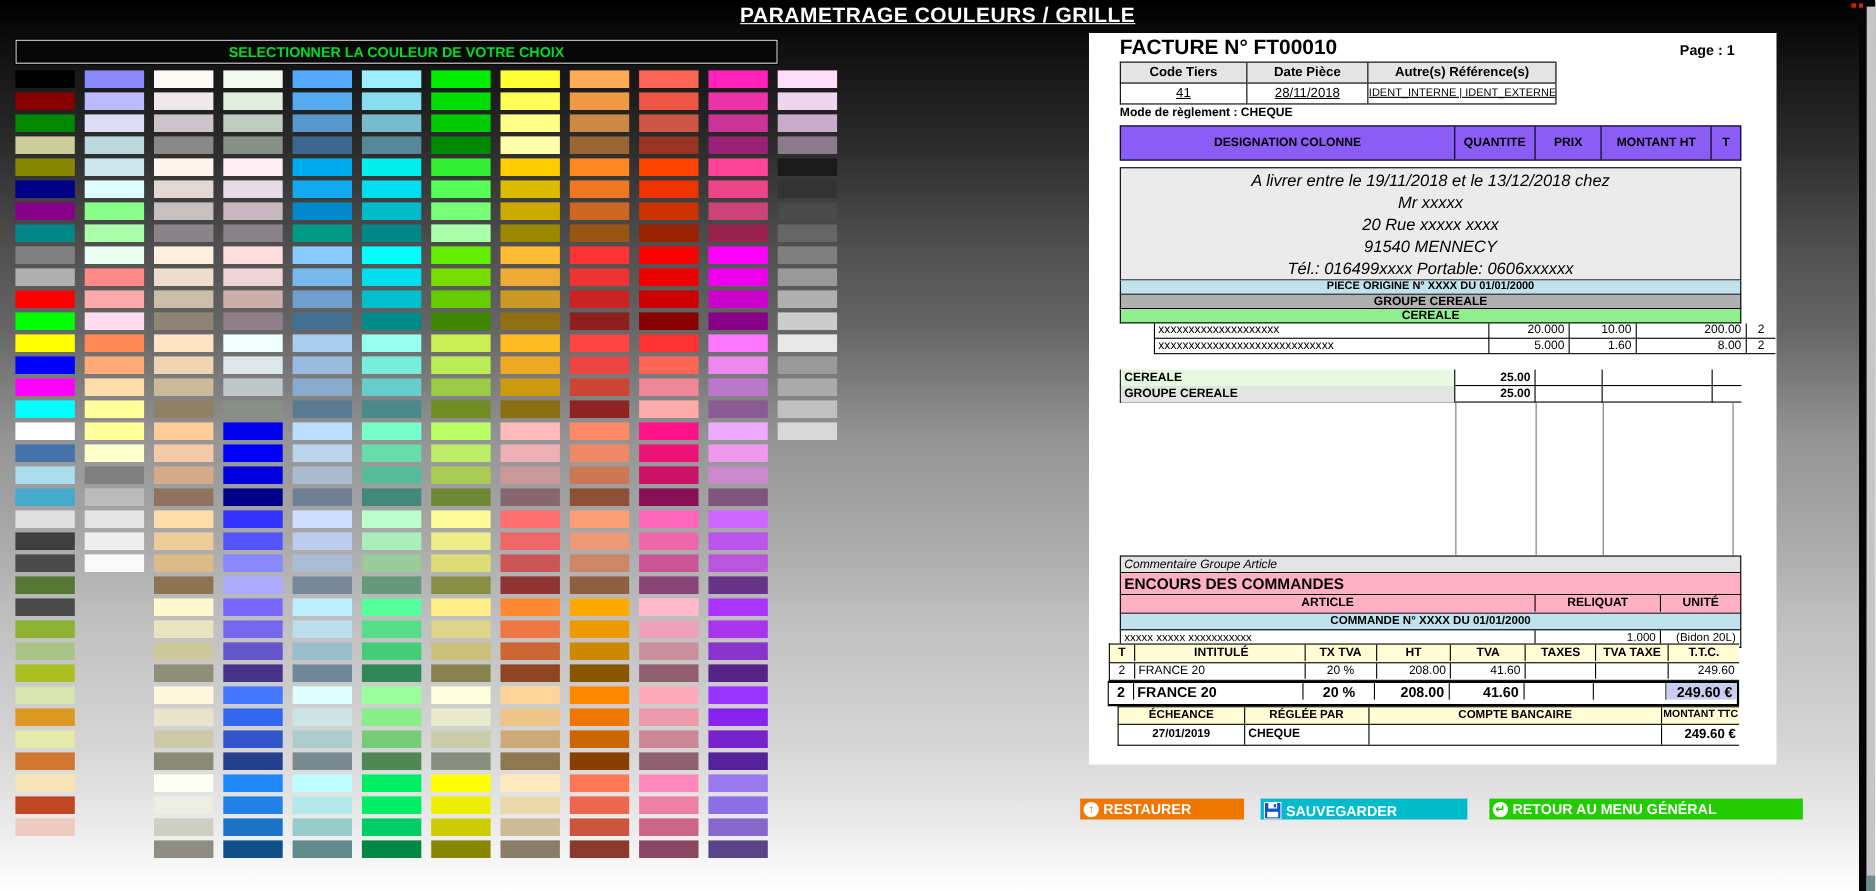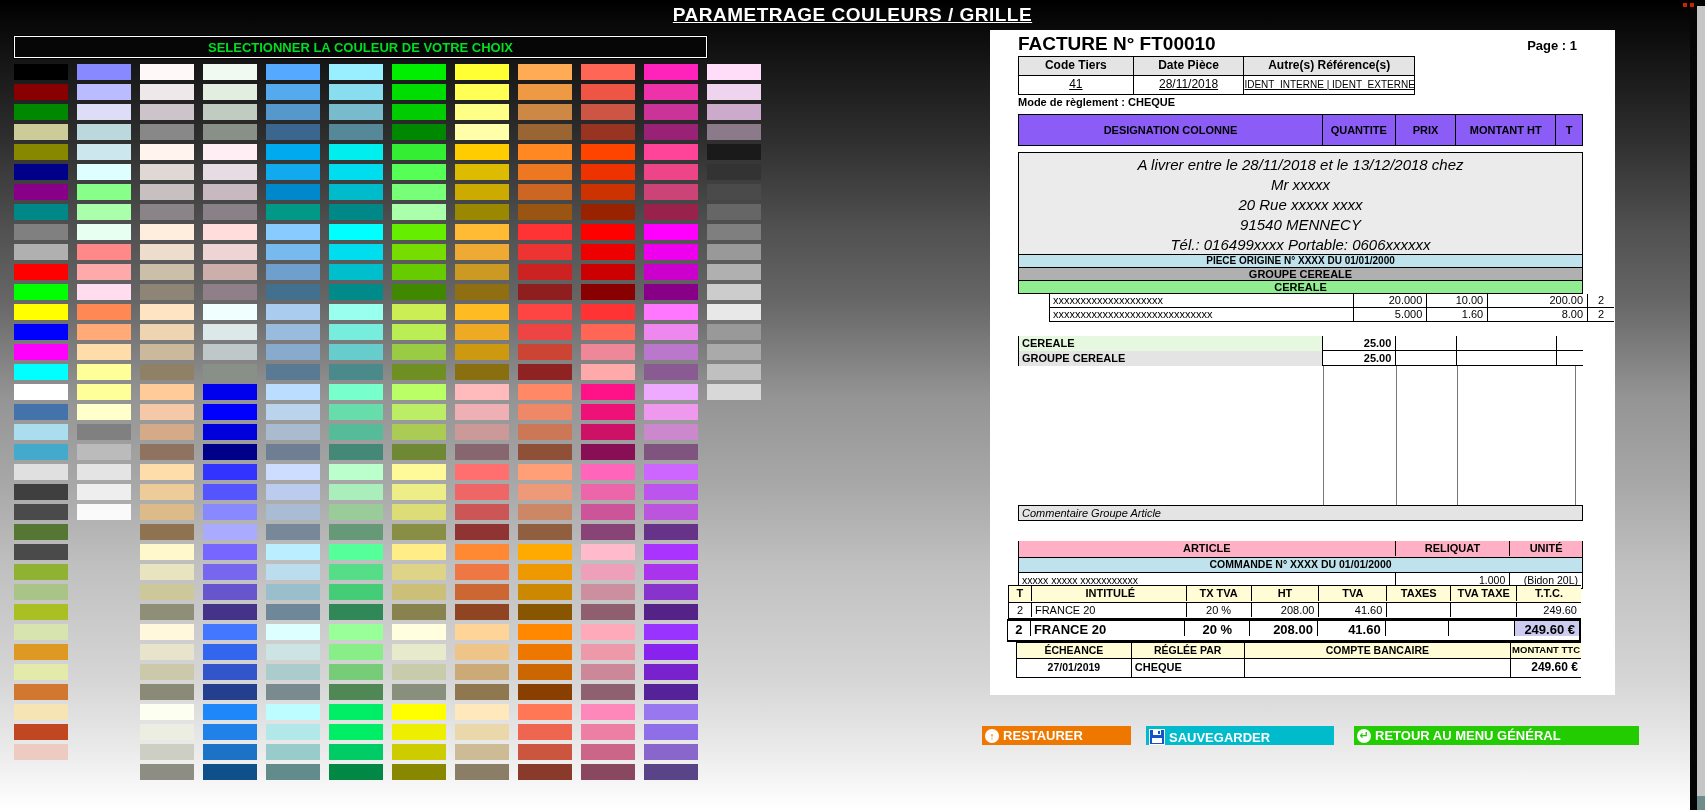--- a/index.html
+++ b/index.html
@@ -578,21 +578,21 @@
 
     <div class="abs row" id="col-headers">
       <div class="cell cd">DESIGNATION COLONNE</div>
       <div class="cell cq">QUANTITE</div>
       <div class="cell cp">PRIX</div>
       <div class="cell cm">MONTANT HT</div>
       <div class="cell ct">T</div>
     </div>
 
     <div class="abs" id="addr">
-      <div>A livrer entre le 28/11/2018 et le 13/12/2018 chez</div>
+      <div>A livrer entre le 19/11/2018 et le 13/12/2018 chez</div>
       <div>Mr xxxxx</div>
       <div>20 Rue xxxxx xxxx</div>
       <div>91540 MENNECY</div>
       <div>Tél.: 016499xxxx Portable: 0606xxxxxx</div>
     </div>
 
     <div class="abs band" id="piece-band">PIECE ORIGINE N° XXXX DU 01/01/2000</div>
     <div class="abs band" id="groupe-band">GROUPE CEREALE</div>
     <div class="abs band" id="famille-band">CEREALE</div>
 
@@ -626,20 +626,21 @@
       <div class="cell cm"></div>
       <div class="cell ct"></div>
     </div>
 
     <div class="vline" style="left:333px"></div>
     <div class="vline" style="left:406px"></div>
     <div class="vline" style="left:467px"></div>
     <div class="vline" style="left:585px"></div>
 
     <div class="abs" id="comment-groupe">Commentaire Groupe Article</div>
+    <div class="abs" id="encours-title">ENCOURS DES COMMANDES</div>
 
     <div class="abs row" id="encours-headers">
       <div class="cell ca">ARTICLE</div>
       <div class="cell cr">RELIQUAT</div>
       <div class="cell cu">UNITÉ</div>
     </div>
     <div class="abs" id="commande-band">COMMANDE N° XXXX DU 01/01/2000</div>
     <div class="abs row" id="commande-row">
       <div class="cell ca">xxxxx xxxxx xxxxxxxxxxx</div>
       <div class="cell cr num">1.000</div>

